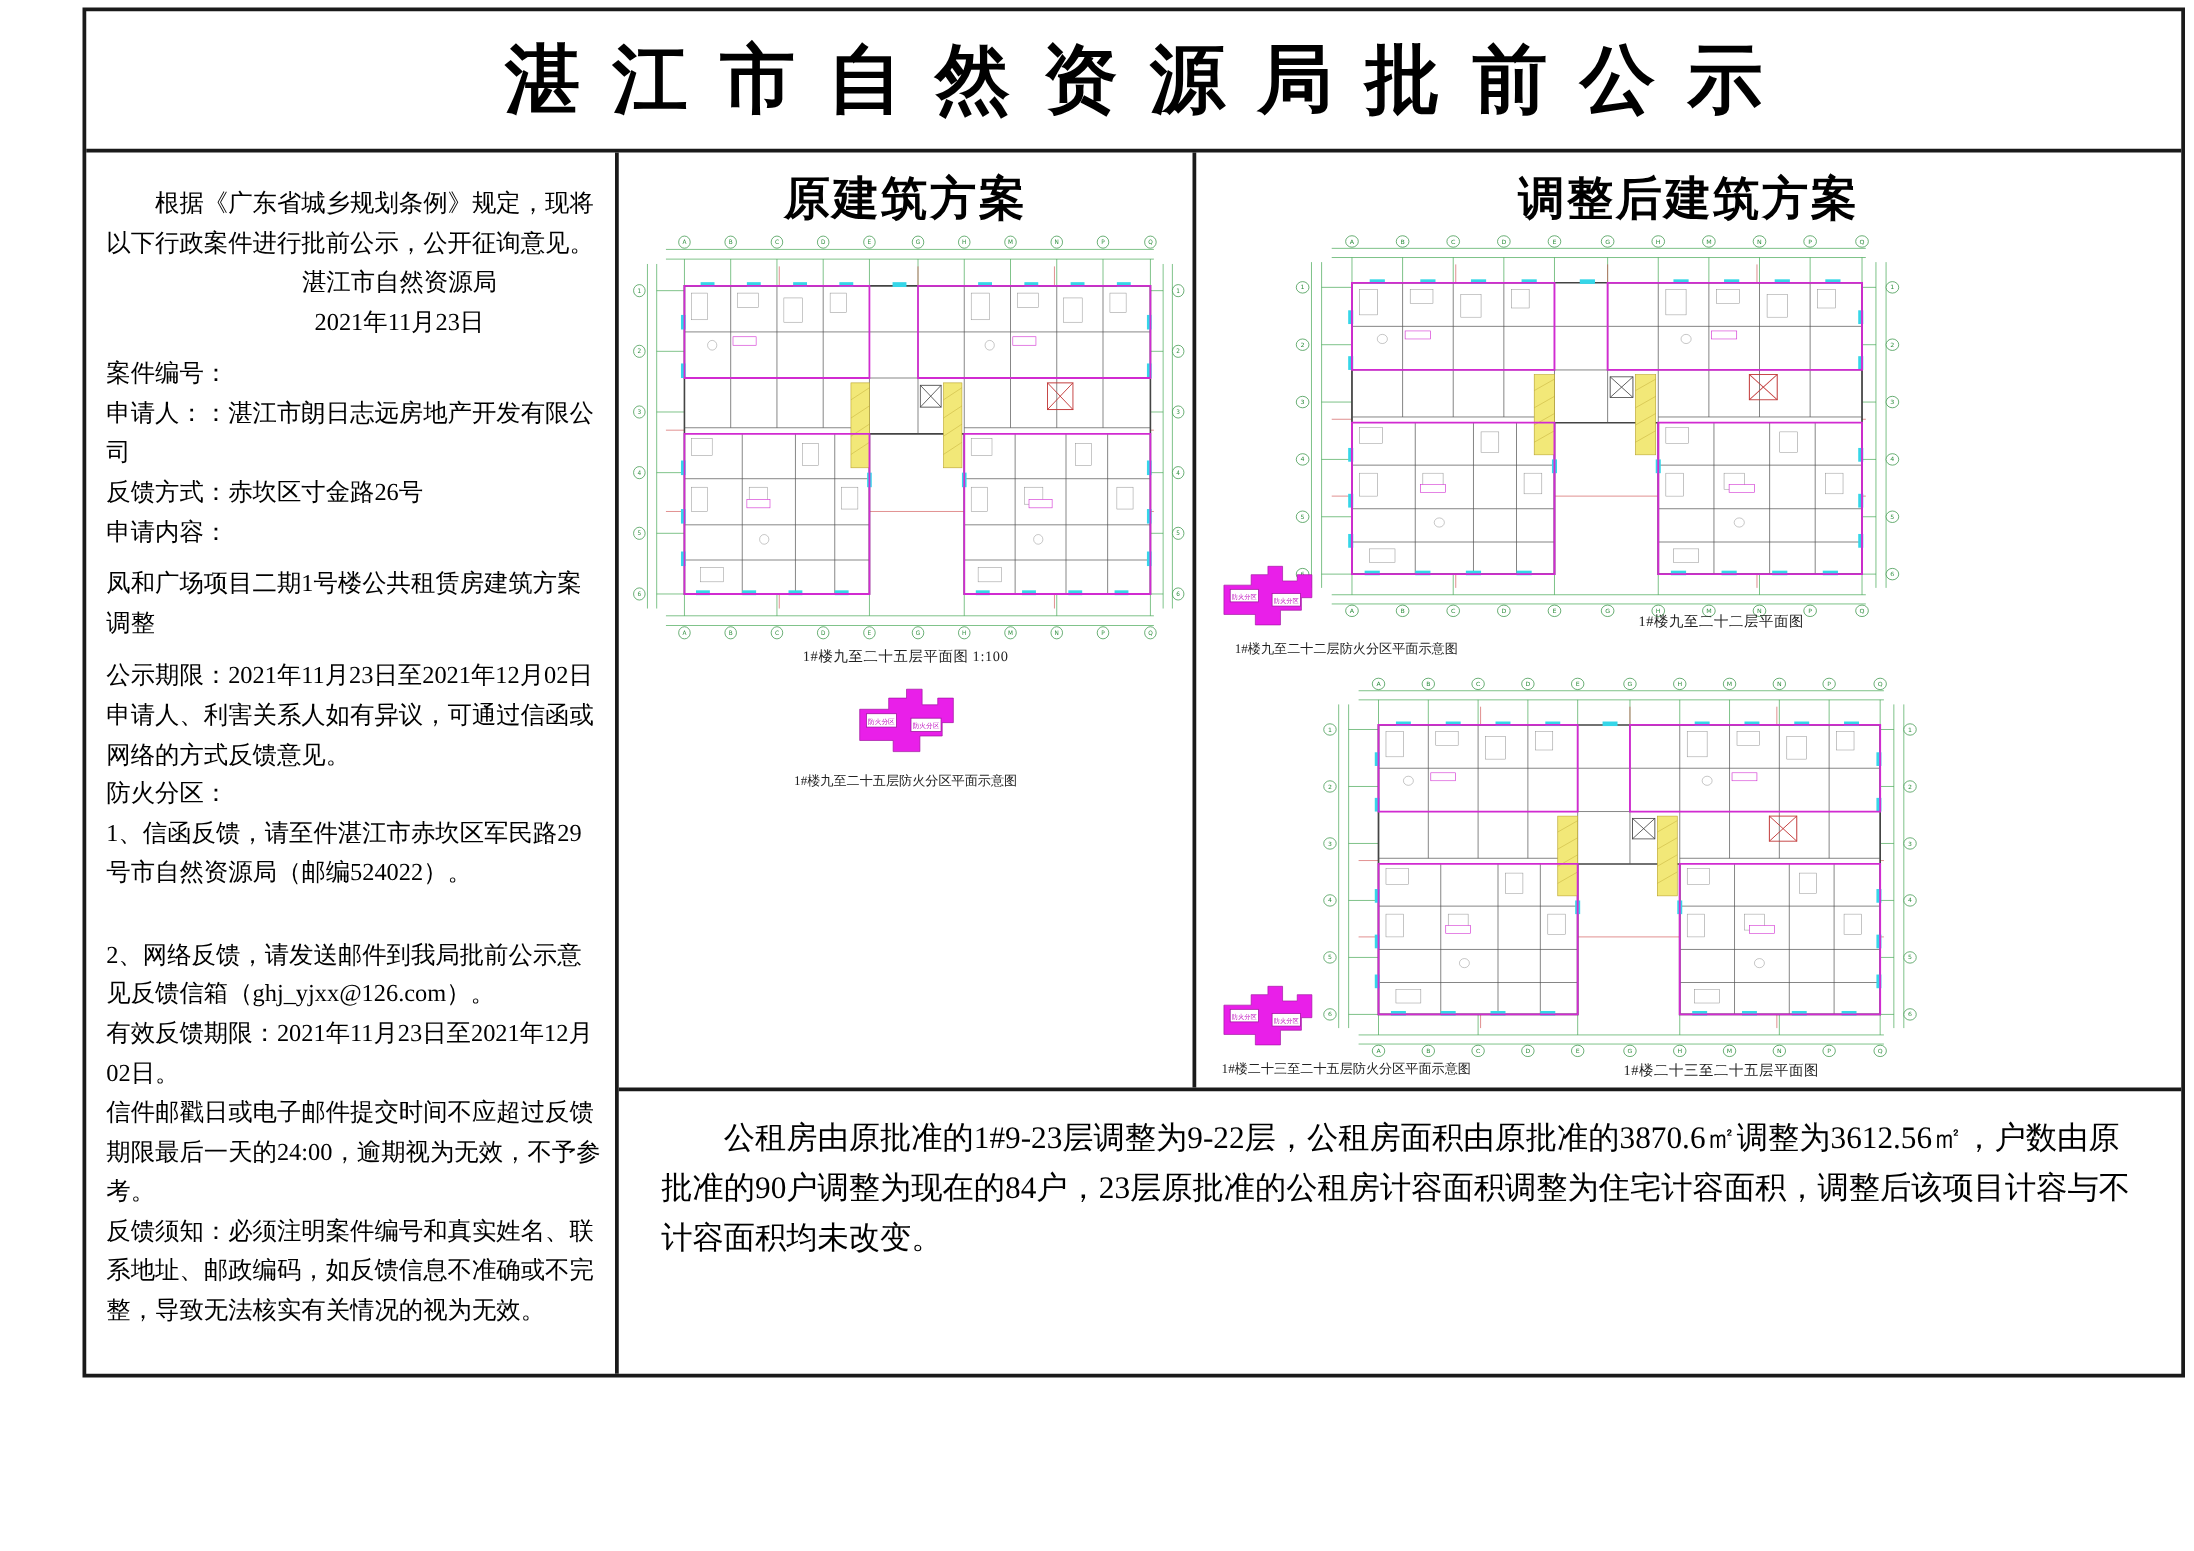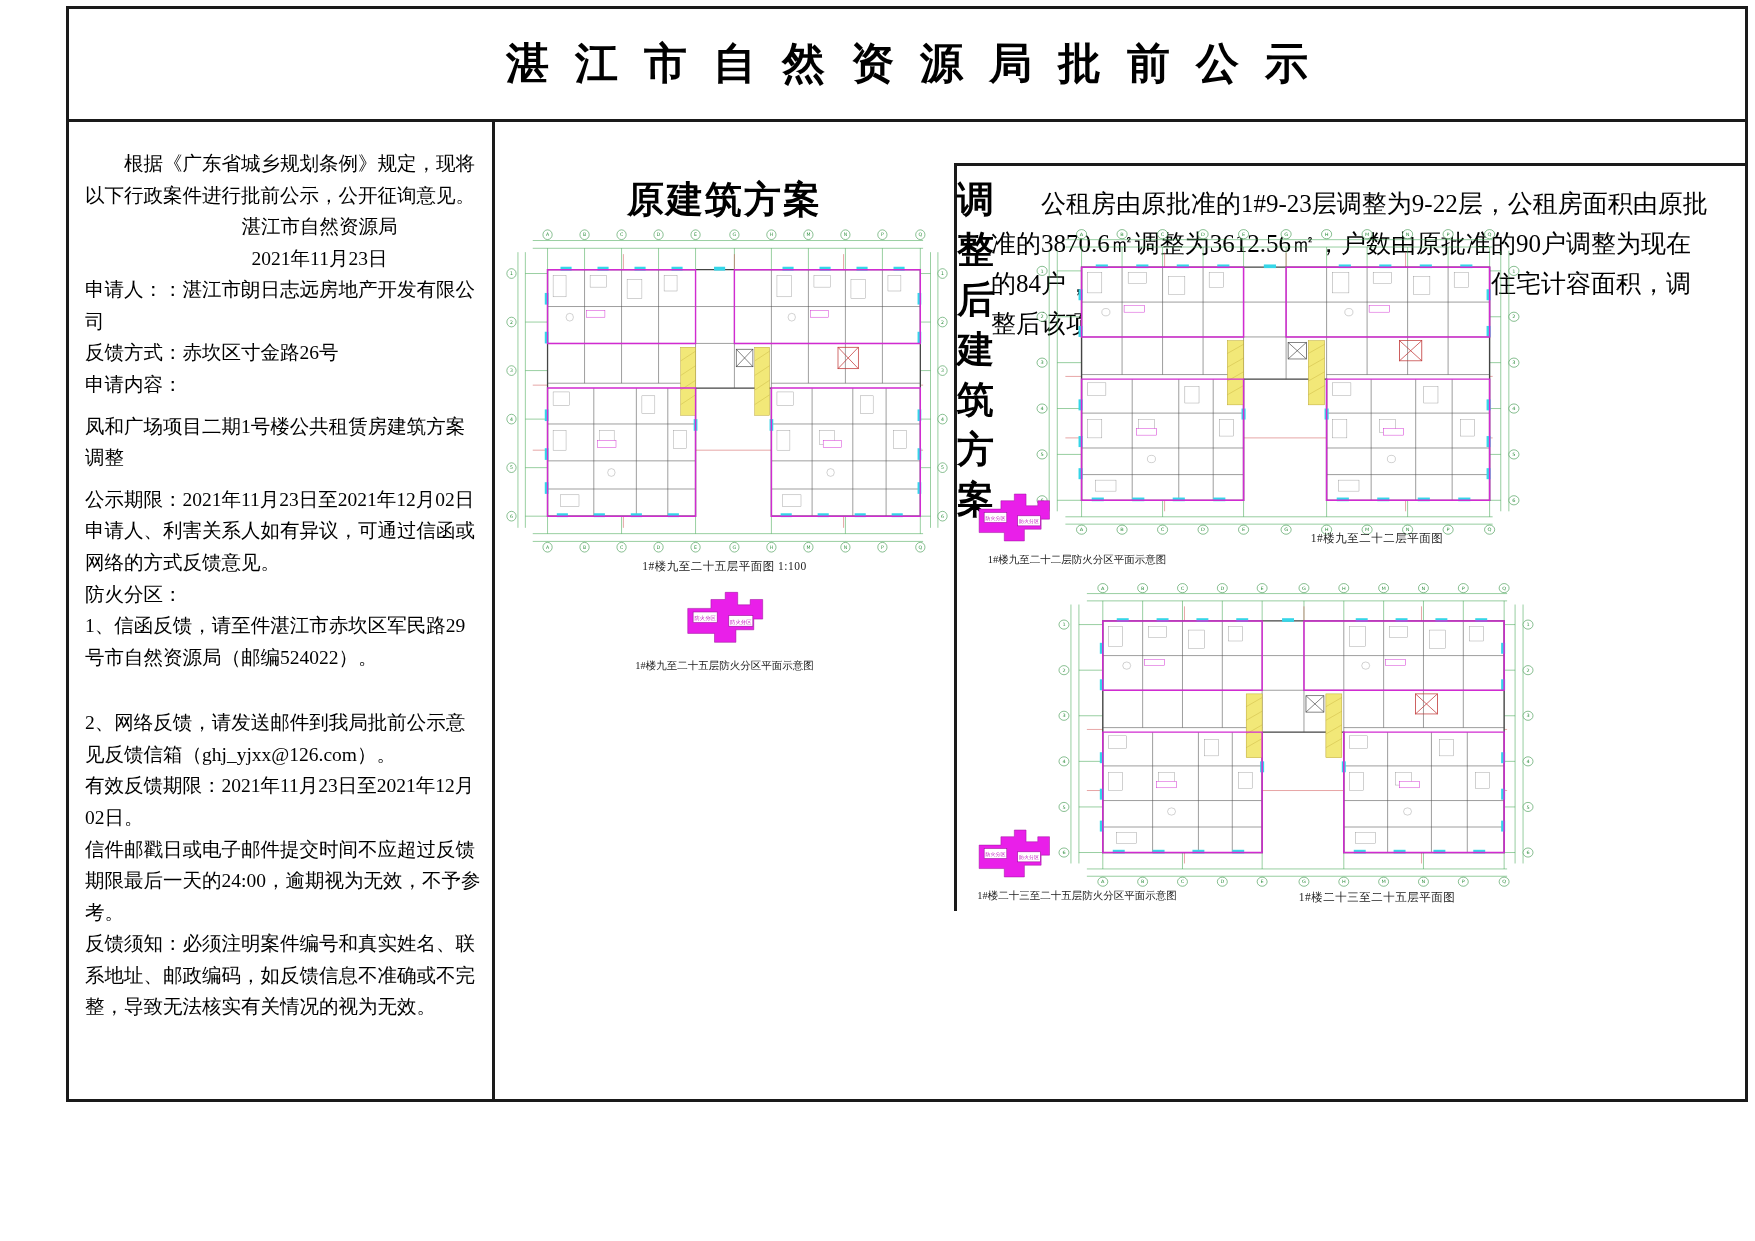--- a/index.html
+++ b/index.html
@@ -12,35 +12,35 @@
   .frame {
     position:absolute; left:66px; top:6px; width:1682px; height:1096px;
     border:3px solid #1a1a1a; background:#fff; display:flex; flex-direction:column;
   }
   .title-bar {
     height:113px; border-bottom:3px solid #1a1a1a;
     display:flex; align-items:center; justify-content:center;
   }
   .page-title {
     font-family:"Liberation Sans", sans-serif;
-    font-size:43px; font-weight:bold; letter-spacing:26px; text-indent:26px;
+    font-size:60px; font-weight:bold; letter-spacing:26px; text-indent:26px;
     color:#000; white-space:nowrap;
   }
   .body-row { flex:1; display:flex; min-height:0; }
   .left-col {
     width:426px; border-right:3px solid #1a1a1a;
     padding:26px 8px 12px 16px;
     font-size:19.5px; line-height:1.62; color:#000;
   }
   .left-col p { margin:0; }
   .left-col p.indent { text-indent:2em; }
   .left-col p.center { text-align:center; padding-left:70px; }
   .left-col p.gap-top { margin-top:10px; }
   .left-col p.gap-big { margin-top:34px; }
-  .main-col { flex:1; display:flex; flex-direction:row; min-width:0;margin-top:41px; }
+  .main-col { flex:1; display:flex; flex-direction:column; min-width:0; }
   .plans-row { height:748px; display:flex; position:relative; }
   .plan-col-original { width:462px; border-right:3px solid #1a1a1a; position:relative; }
   .plan-col-adjusted { flex:1; position:relative; }
   .plan-header {
     position:absolute; left:0; right:0; top:12px; text-align:center;
     font-size:37px; font-weight:bold; color:#000; letter-spacing:2px;
   }
   .plan-svg { position:absolute; }
   .plan-caption {
     position:absolute; text-align:center; font-size:11.5px; color:#222;
@@ -324,20 +324,21 @@
     <div class="title-bar">
       <div class="page-title">湛江市自然资源局批前公示</div>
     </div>
 
     <div class="body-row">
 
       <div class="left-col">
         <p class="indent">根据《广东省城乡规划条例》规定，现将以下行政案件进行批前公示，公开征询意见。</p>
         <p class="center">湛江市自然资源局</p>
         <p class="center">2021年11月23日</p>
+        <p class="gap-top">案件编号：</p>
         <p>申请人：：湛江市朗日志远房地产开发有限公司</p>
         <p>反馈方式：赤坎区寸金路26号</p>
         <p>申请内容：</p>
         <p class="gap-top">凤和广场项目二期1号楼公共租赁房建筑方案调整</p>
         <p class="gap-top">公示期限：2021年11月23日至2021年12月02日</p>
         <p>申请人、利害关系人如有异议，可通过信函或网络的方式反馈意见。</p>
         <p>防火分区：</p>
         <p>1、信函反馈，请至件湛江市赤坎区军民路29号市自然资源局（邮编524022）。</p>
         <p class="gap-big">2、网络反馈，请发送邮件到我局批前公示意见反馈信箱（ghj_yjxx@126.com）。</p>
         <p>有效反馈期限：2021年11月23日至2021年12月02日。</p>

